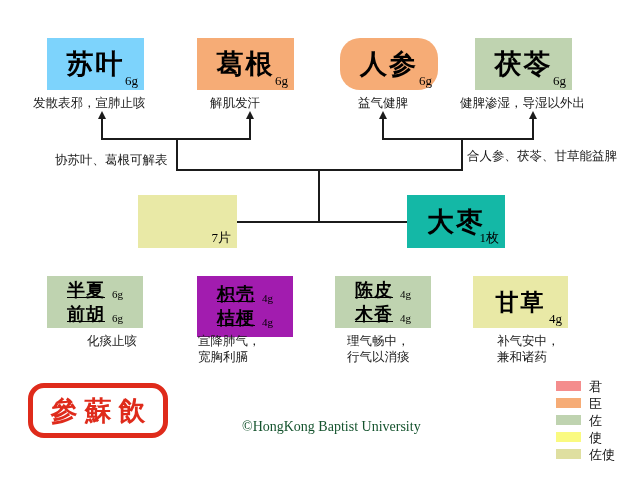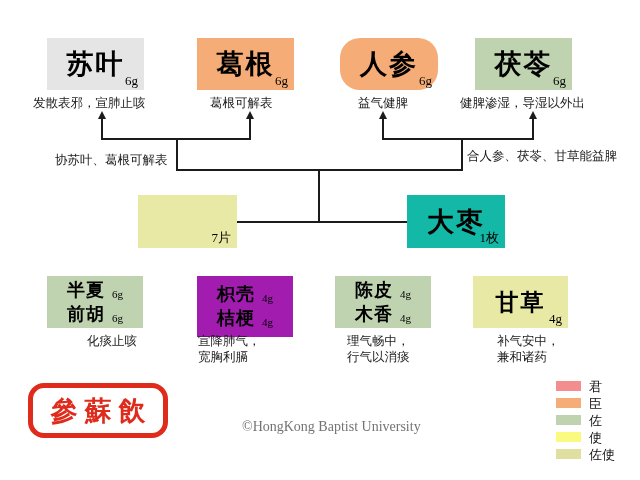--- a/index.html
+++ b/index.html
@@ -13,29 +13,29 @@
   .dose  { position:absolute; right:6px; bottom:1px; font-size:13px; color:#000; letter-spacing:0; }
   .cap   { position:absolute; font-size:12.5px; color:#1a1a1a; white-space:nowrap; line-height:16px; }
   .hline, .vline { position:absolute; background:#1B1B1B; }
   .hline { height:2px; }
   .vline { width:2px; }
   .ahead { position:absolute; width:0; height:0;
            border-left:4px solid transparent; border-right:4px solid transparent;
            border-bottom:8px solid #1B1B1B; }
   .dual  { flex-direction:column; gap:1px; }
   .drow  { display:flex; align-items:flex-end; justify-content:center; }
-  .dname { font-weight:bold; font-size:18px; line-height:23px; letter-spacing:1px; }
+  .dname { font-weight:bold; font-size:18px; line-height:23px; letter-spacing:1px;text-decoration:underline; }
   .ddose { font-size:11px; margin-left:7px; line-height:16px; }
   .sm .hname { font-size:23px; }
   .stamp { position:absolute; left:28px; top:383px; width:140px; height:55px;
            border:5px solid #DF2B1B; border-radius:16px;
            display:flex; align-items:center; justify-content:center; }
   .stamp-text { color:#DF2B1B; font-weight:bold; font-size:27px;
                 letter-spacing:7px; margin-right:-7px; white-space:nowrap; }
-  .copyright { position:absolute; left:242px; top:419px; font-size:14px; color:#737373; white-space:nowrap; }
+  .copyright { position:absolute; left:242px; top:419px; font-size:14px; color:#14532d; white-space:nowrap; }
   .legend { position:absolute; left:556px; top:381px; }
   .lrow   { display:flex; align-items:center; height:10px; margin-bottom:7px; }
   .swatch { width:25px; height:10px; display:inline-block; flex:0 0 25px; }
   .llabel { font-size:13px; margin-left:8px; color:#111; line-height:13px; white-space:nowrap; }
 </style>
 </head>
 <body>
 
 <div class="stage">
 
@@ -48,39 +48,39 @@
   <div class="vline" style="left:382px; top:119px; height:19px;"></div>
   <div class="vline" style="left:532px; top:119px; height:19px;"></div>
   <div class="hline" style="left:101px; top:138px; width:150px;"></div>
   <div class="hline" style="left:382px; top:138px; width:152px;"></div>
   <div class="vline" style="left:176px; top:138px; height:33px;"></div>
   <div class="vline" style="left:461px; top:138px; height:33px;"></div>
   <div class="hline" style="left:176px; top:169px; width:287px;"></div>
   <div class="vline" style="left:318px; top:169px; height:54px;"></div>
   <div class="hline" style="left:237px; top:221px; width:170px;"></div>
 
-  <div class="hbox" style="left: 47px; top: 38px; width: 97px; height: 52px; background-color: #e5e5e5;">
+  <div class="hbox" style="left: 47px; top: 38px; width: 97px; height: 52px; background-color: #7dd3fc;">
     <span class="hname">苏叶</span>
     <span class="dose">6g</span>
   </div>
   <div class="hbox" style="left: 197px; top: 38px; width: 97px; height: 52px; background-color: rgb(246, 172, 118);">
     <span class="hname">葛根</span>
     <span class="dose">6g</span>
   </div>
   <div class="hbox" style="left: 340px; top: 38px; width: 98px; height: 52px; background-color: rgb(246, 172, 118); border-radius: 20px;">
     <span class="hname">人参</span>
     <span class="dose">6g</span>
   </div>
   <div class="hbox" style="left: 475px; top: 38px; width: 97px; height: 52px; background-color: rgb(191, 211, 176);">
     <span class="hname">茯苓</span>
     <span class="dose">6g</span>
   </div>
 
   <div class="cap" style="left:33px;  top:95px;">发散表邪，宣肺止咳</div>
-  <div class="cap" style="left:210px; top:95px;">葛根可解表</div>
+  <div class="cap" style="left:210px; top:95px;">解肌发汗</div>
   <div class="cap" style="left:358px; top:95px;">益气健脾</div>
   <div class="cap" style="left:460px; top:95px;">健脾渗湿，导湿以外出</div>
 
   <div class="cap" style="left:55px;  top:152px;">协苏叶、葛根可解表</div>
   <div class="cap" style="left:467px; top:148px;">合人参、茯苓、甘草能益脾</div>
 
   <div class="hbox" style="left: 138px; top: 195px; width: 99px; height: 53px; background-color: rgb(233, 233, 166);">
     <span class="dose">7片</span>
   </div>
   <div class="hbox" style="left: 407px; top: 195px; width: 98px; height: 53px; background-color: #14b8a6;">

